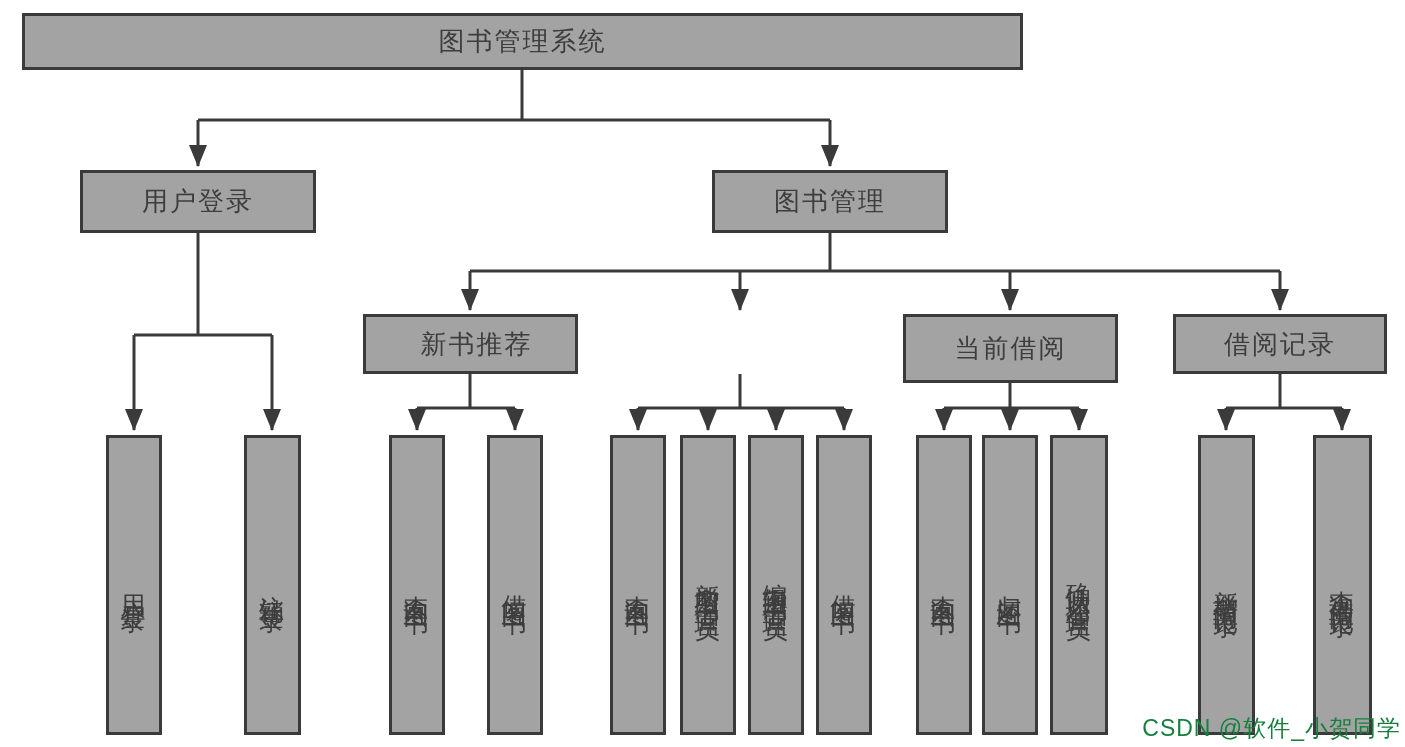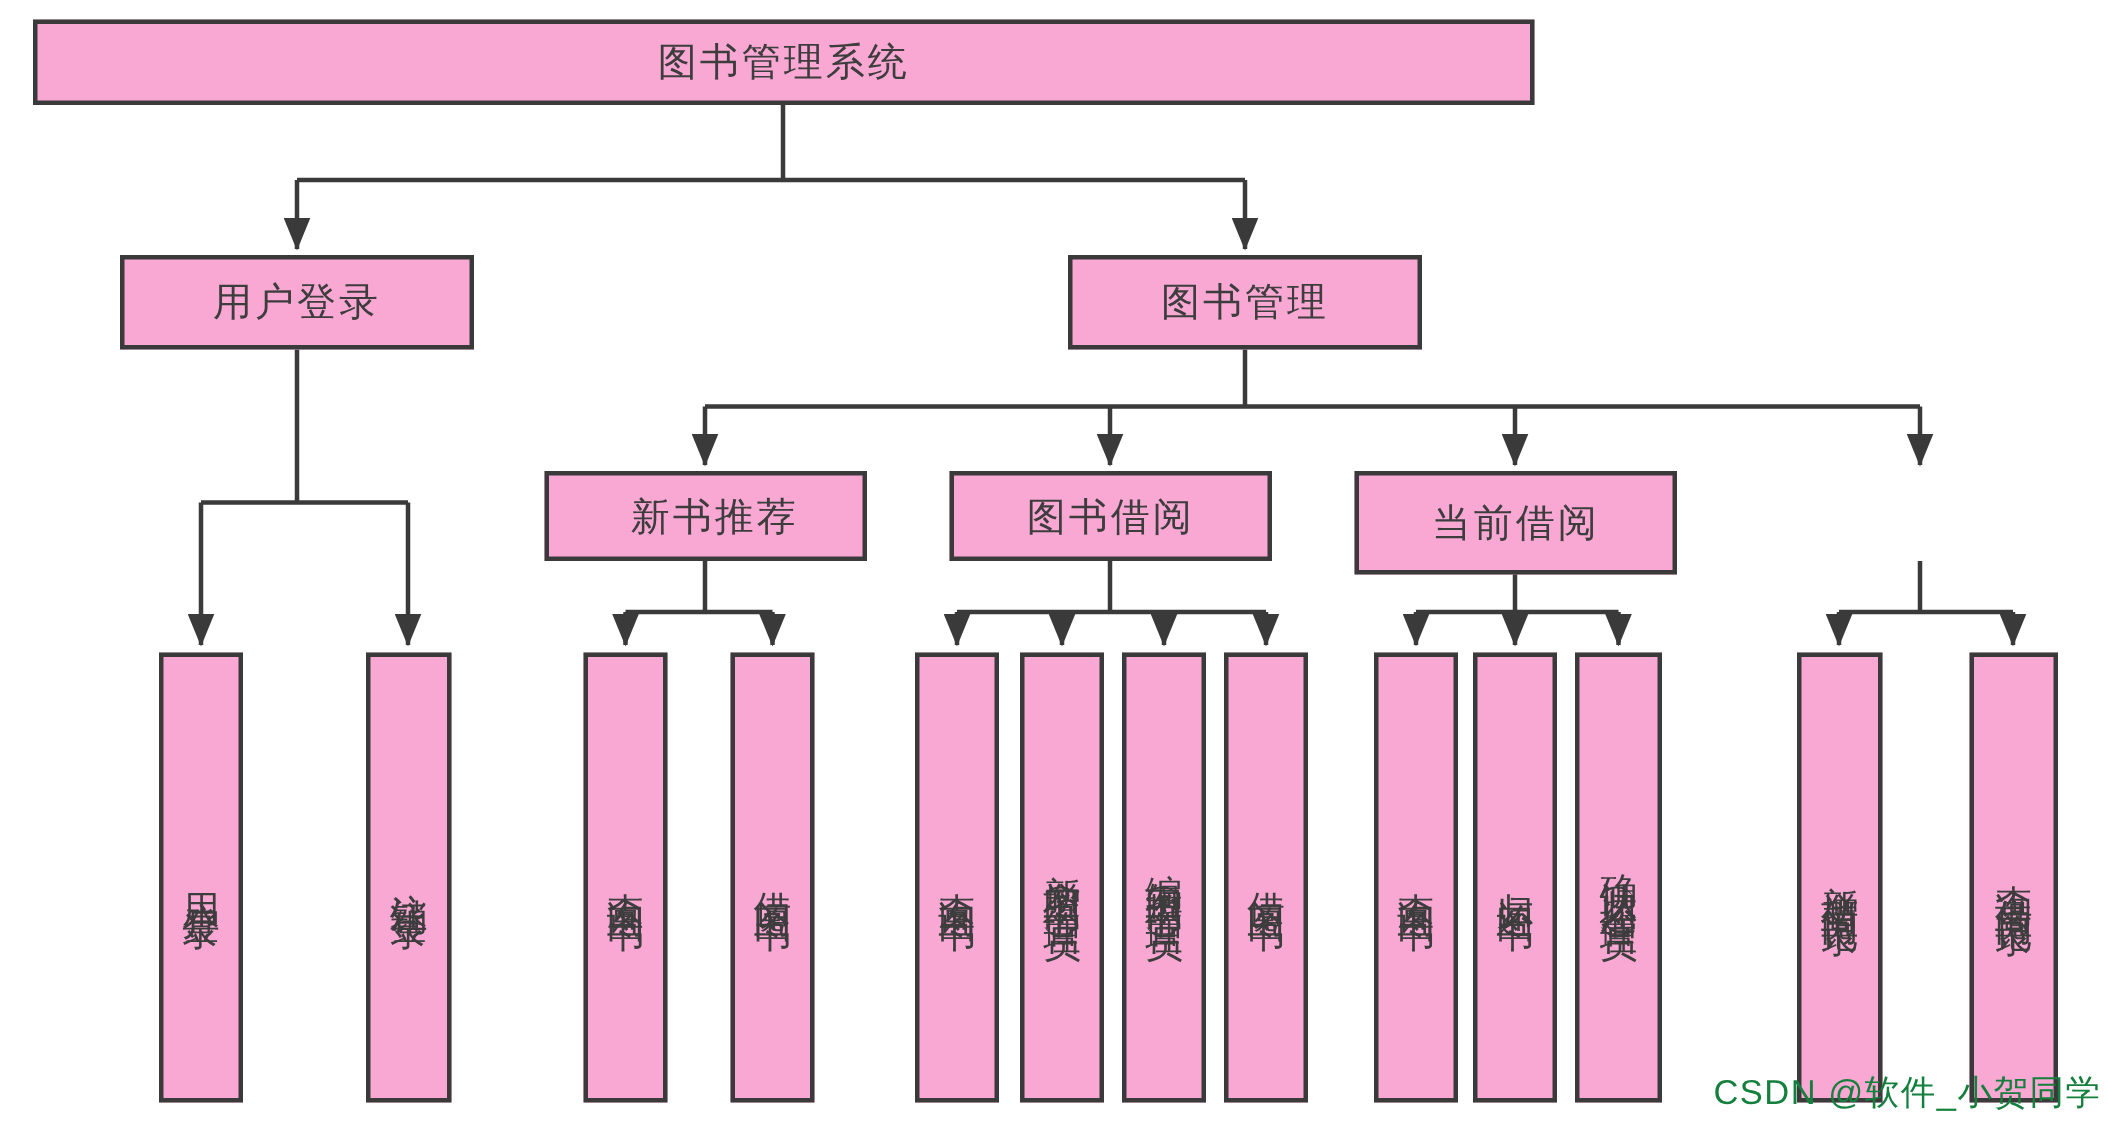--- a/index.html
+++ b/index.html
@@ -16,21 +16,21 @@
     overflow: hidden;
   }
   #connector-layer {
     position: absolute;
     left: 0; top: 0;
     width: 1405px; height: 747px;
   }
   .node {
     position: absolute;
     box-sizing: border-box;
-    background: #f9a8d4;
+    background: #a3a3a3;
     border: 3px solid #3a3a3a;
     display: flex;
     align-items: center;
     justify-content: center;
     color: #3d3d3d;
     font-size: 26px;
     z-index: 2;
   }
   .node .lbl {
     letter-spacing: 2px;
@@ -116,25 +116,25 @@
   <div class="node" style="left:80px; top:170px; width:236px; height:63px;">
     <span class="lbl">用户登录</span>
   </div>
   <div class="node" style="left:712px; top:170px; width:236px; height:63px;">
     <span class="lbl">图书管理</span>
   </div>
 
   <div class="node" style="left:363px; top:314px; width:215px; height:60px;padding-left:12px;">
     <span class="lbl">新书推荐</span>
   </div>
-  <div class="node" style="left:633px; top:314px; width:215px; height:60px;">
-    <span class="lbl">图书借阅</span>
-  </div>
   <div class="node" style="left:903px; top:314px; width:215px; height:69px;">
     <span class="lbl">当前借阅</span>
+  </div>
+  <div class="node" style="left:1173px; top:314px; width:214px; height:60px;">
+    <span class="lbl">借阅记录</span>
   </div>
 
   <div class="node vert" style="left:106px; top:435px; width:56px; height:300px;">
     <span class="lbl">用户登录</span>
   </div>
   <div class="node vert" style="left:244px; top:435px; width:57px; height:300px;">
     <span class="lbl">注销登录</span>
   </div>
 
   <div class="node vert" style="left:389px; top:435px; width:56px; height:300px;">

